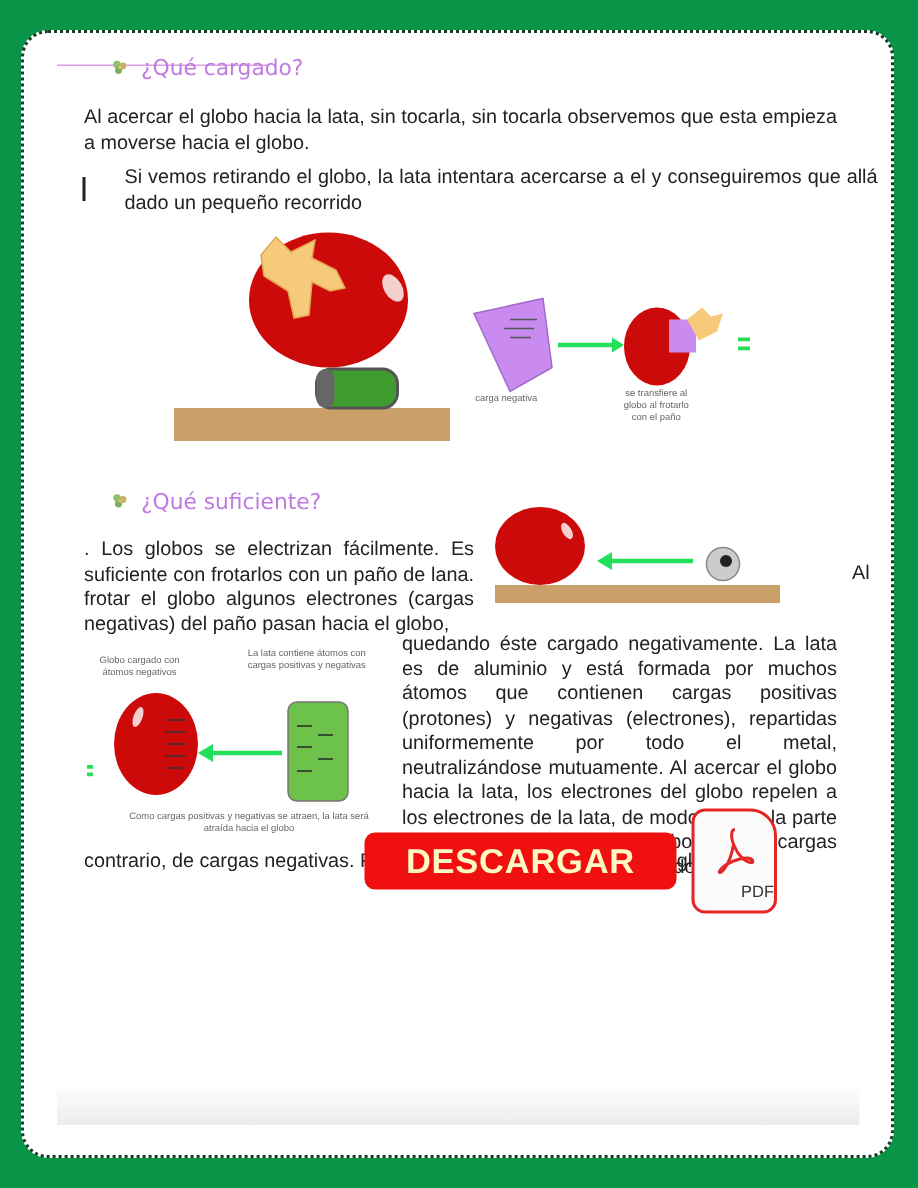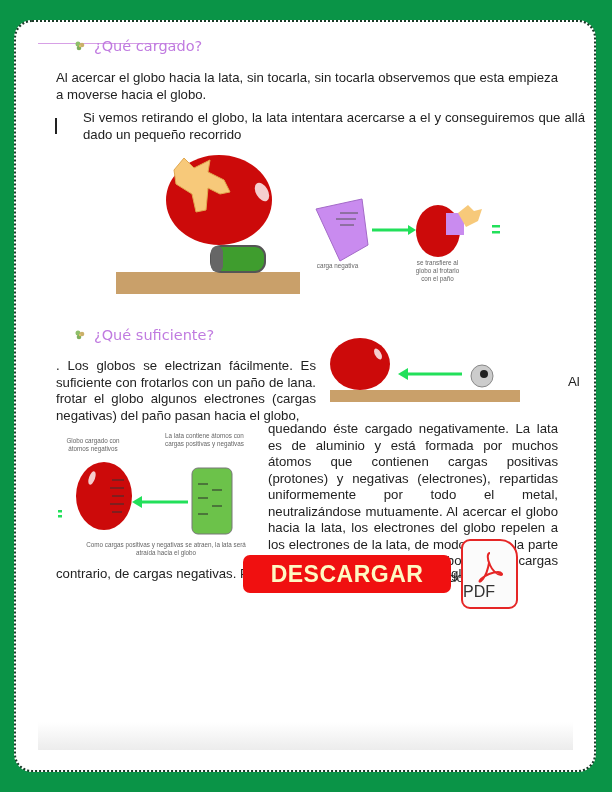--- a/index.html
+++ b/index.html
@@ -7,21 +7,21 @@
   .card{position:absolute;left:14px;top:20px;width:582px;height:752px;background:#fff;border-radius:18px;border:2px dotted #1a3a28;box-sizing:border-box;}
   .page{position:absolute;left:38px;top:32px;width:535px;height:716px;background:#fff;}
   .page-bottom{position:absolute;left:38px;top:722px;width:535px;height:28px;background:linear-gradient(#fff,#ececec);}
   .topline{position:absolute;left:38px;top:43px;width:140px;height:1px;background:#d7a0e6;}
   .heading{position:absolute;font-family:"DejaVu Sans",sans-serif;color:#c07be0;font-size:14.5px;}
   .heading .flower{display:inline-block;width:12px;height:12px;margin-right:8px;position:relative;top:1px;}
   .p{position:absolute;color:#222;font-size:13.2px;line-height:16.5px;text-align:justify;}
   .caption{position:absolute;color:#666;font-size:6.3px;line-height:8px;text-align:center;}
   .btn-desc{position:absolute;left:243px;top:555px;width:208px;height:38px;background:#f01010;border-radius:7px;color:#fef9c3;font-weight:bold;font-size:23px;display:flex;align-items:center;justify-content:center;letter-spacing:0.5px;}
   .pdf{position:absolute;left:461px;top:539px;width:57px;height:70px;background:#fbfbfb;border:2.5px solid #e52626;border-radius:9px 18px 9px 9px;box-sizing:border-box;}
-  .pdf .lbl{position:absolute;left:0;right:0;bottom:6px;text-align:left;font-size:16px;color:#333;}
+  .pdf .lbl{position:absolute;left:0;right:0;bottom:6px;text-align:right;font-size:11px;color:#333;}
   .cursor-i{position:absolute;left:55px;top:118px;width:1.5px;height:16px;background:#222;}
 </style>
 </head>
 <body>
 
 <div class="card"></div>
 <div class="page"></div>
 <div class="page-bottom"></div>
 <div class="topline"></div>
 

